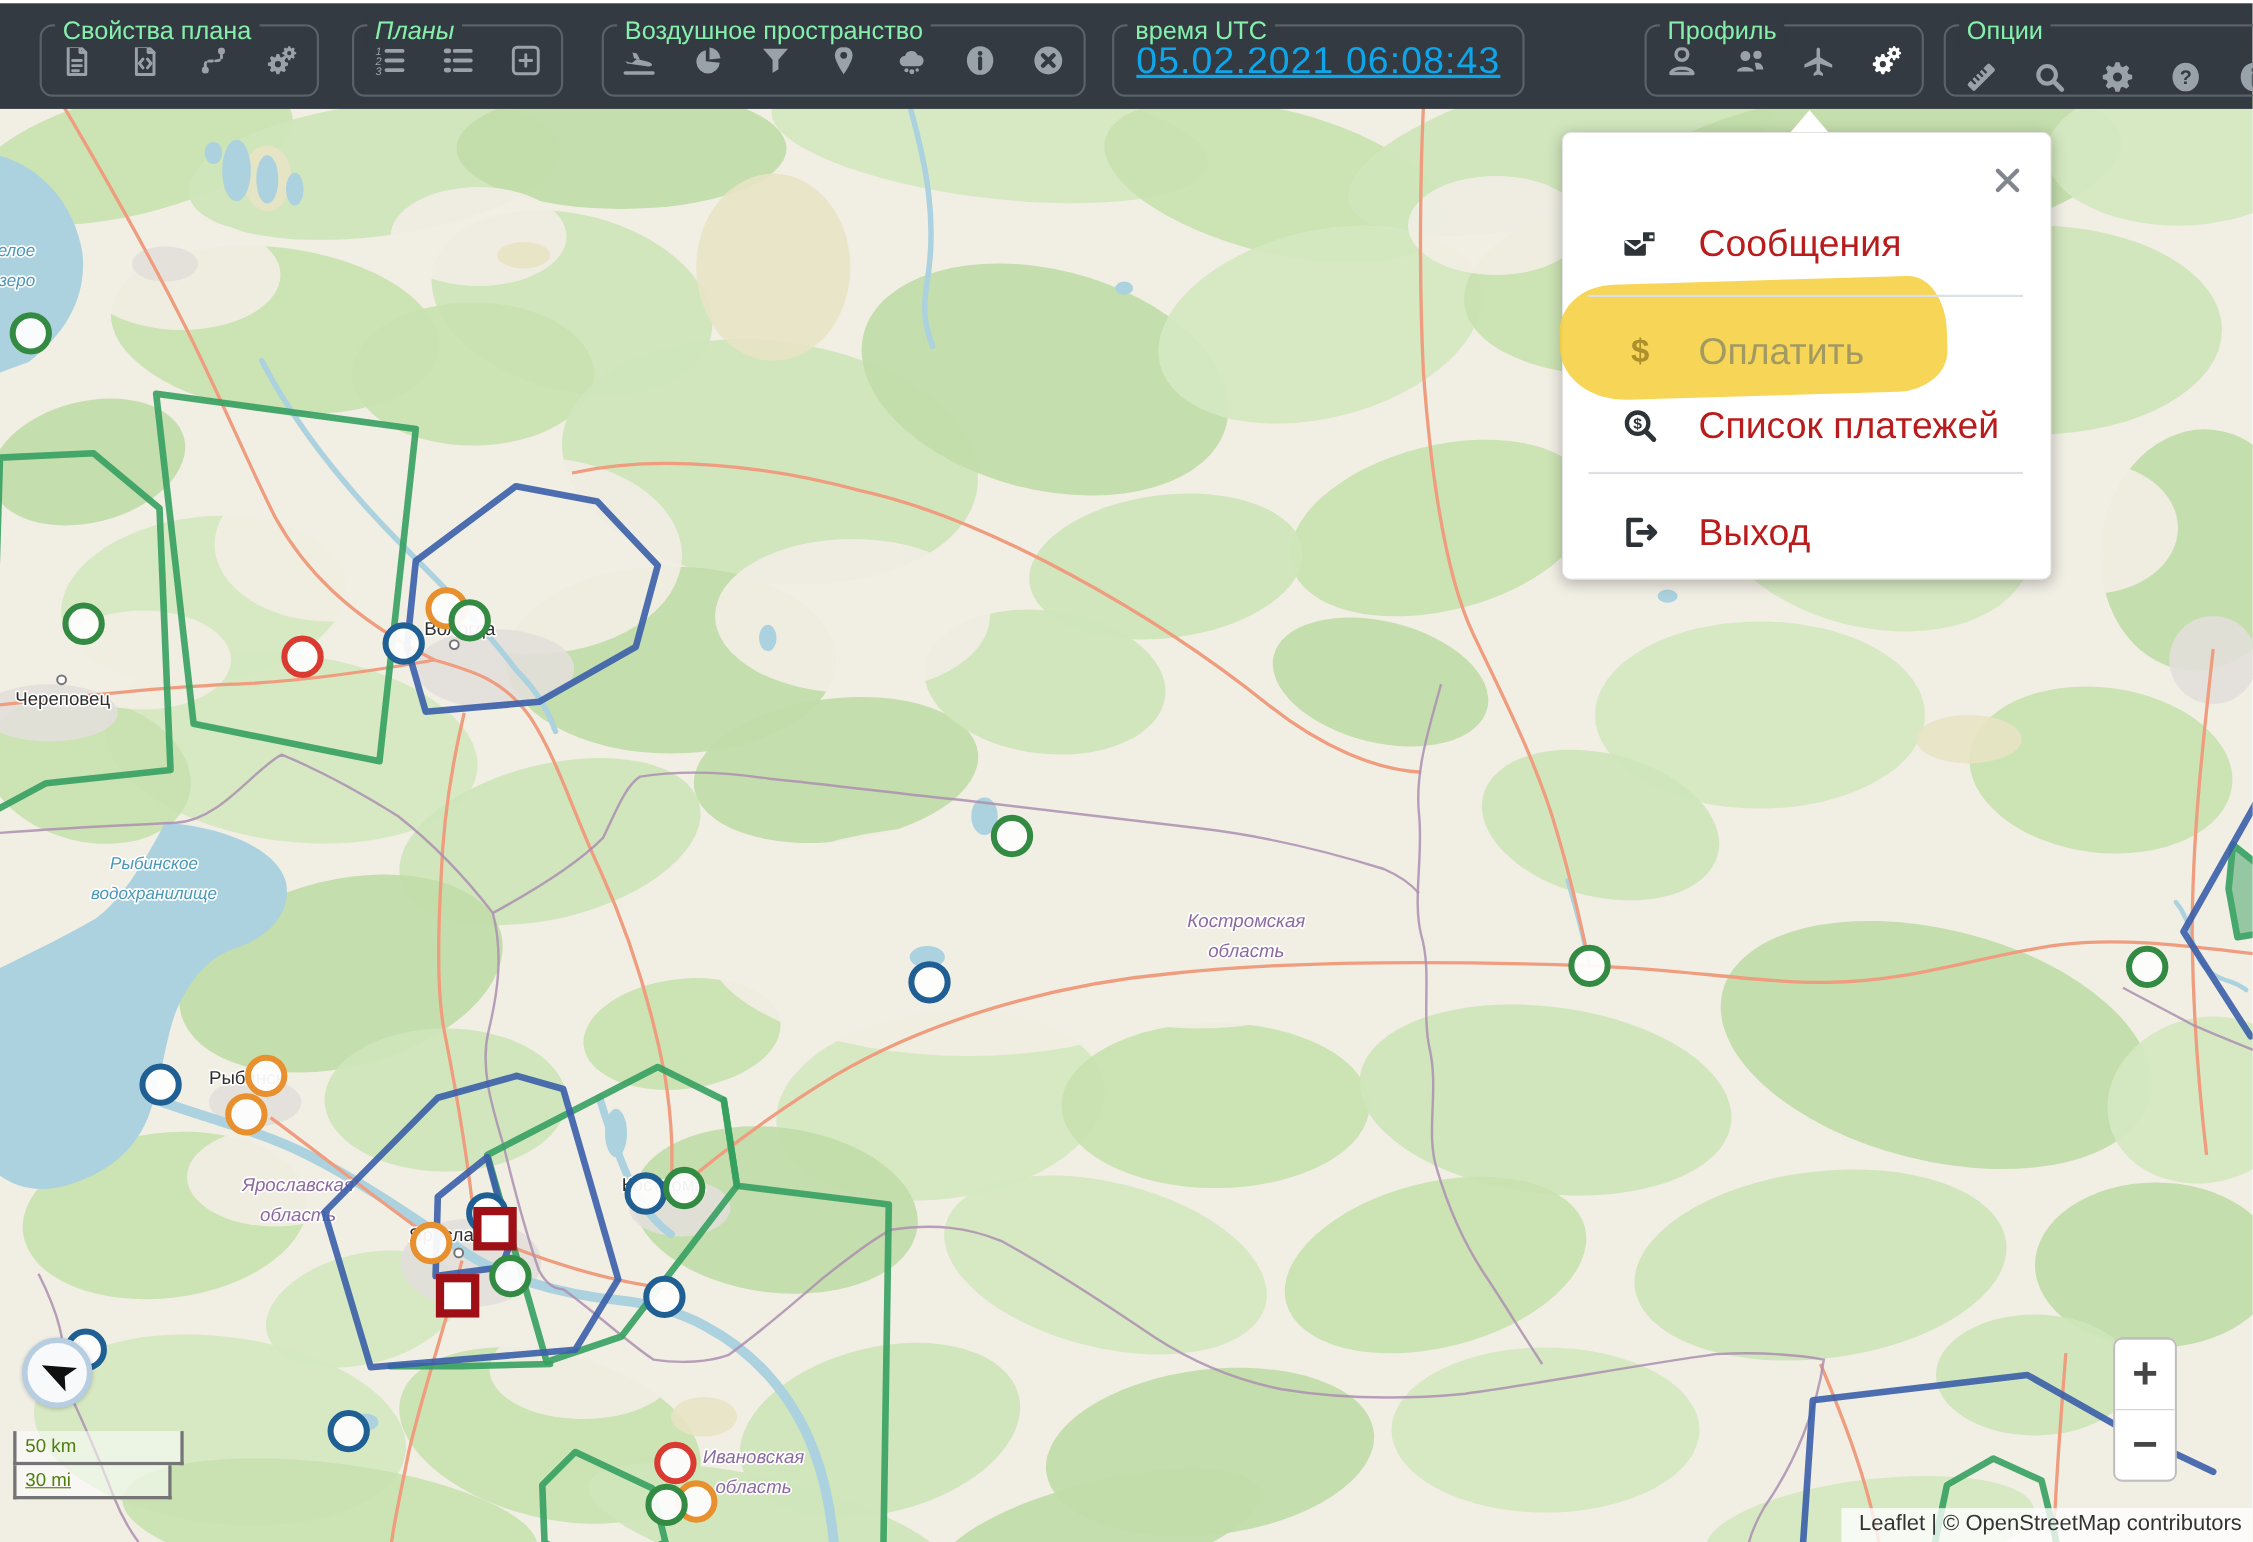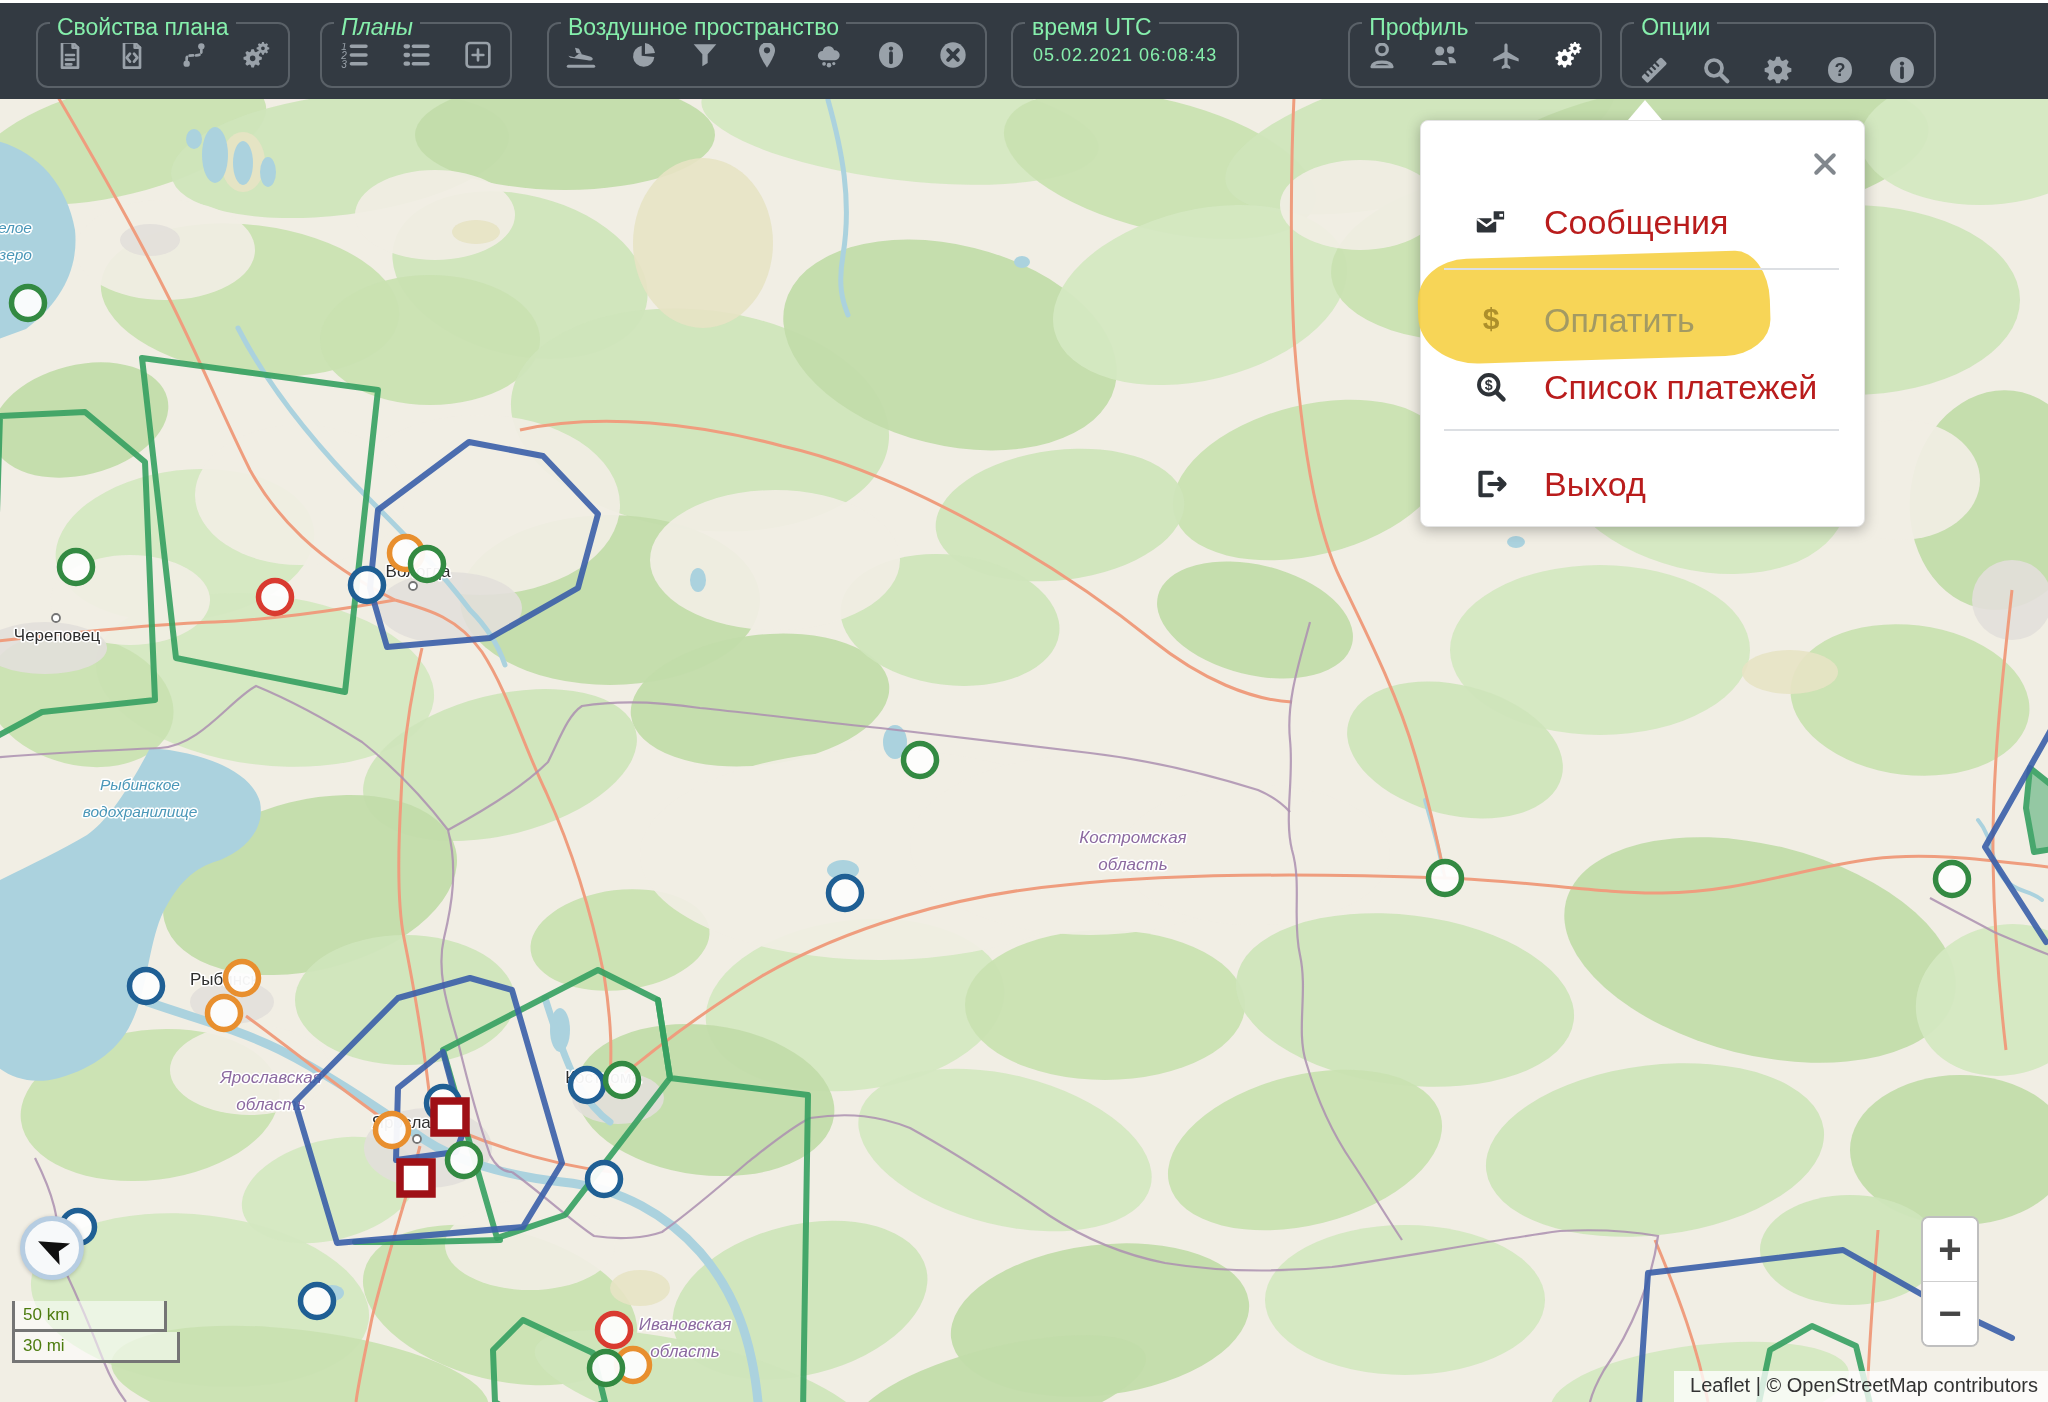--- a/index.html
+++ b/index.html
@@ -10,21 +10,21 @@
   .tgroup{position:relative;height:62px;border:2px solid #5a6168;border-radius:12px;display:flex;align-items:center;padding:0 16px;gap:30px;margin-top:8px;flex:0 0 auto;}
   .tlegend{position:absolute;top:-13px;left:12px;background:#333a42;color:#86efac;font-size:23px;padding:0 7px;white-space:nowrap;line-height:1.4;}
   .ticon{width:32px;height:32px;color:#99a1a9;flex:0 0 auto;cursor:pointer;}
   .ticon.active{color:#ffffff;}
   .g-planprops{margin-left:36px;}
   .g-plans{margin-left:30px;font-style:italic;}
   .g-air{margin-left:35px;}
   .g-time{margin-left:24px;}
   .g-profile{margin-left:109px;}
   .g-options{margin-left:18px;align-items:flex-end;}
-  .time-value{color:#86efac;font-size:18px;letter-spacing:1px;white-space:nowrap;padding:0 4px;}
+  .time-value{color:#0ea5e9;font-size:34px;letter-spacing:1px;white-space:nowrap;padding:0 4px;text-decoration:underline;}
   
   .menu-caret{position:absolute;left:1628px;top:100px;width:0;height:0;border-left:17px solid transparent;border-right:17px solid transparent;border-bottom:20px solid #ffffff;z-index:21;}
   .menu{position:absolute;left:1420px;top:120px;width:443px;height:405px;background:#ffffff;border:1px solid #e3e3e3;border-radius:8px;box-shadow:0 3px 14px rgba(0,0,0,.28);z-index:20;}
   .menu-close{position:absolute;right:24px;top:28px;width:30px;height:30px;color:#81878d;cursor:pointer;}
   .m-highlight{position:absolute;left:-3px;top:134px;width:352px;height:105px;background:#f6cf40;opacity:.88;border-radius:50px 34px 46px 60px / 42px 50px 36px 48px;transform:rotate(-1.7deg);}
   .mrow{position:absolute;left:0;width:100%;height:66px;display:flex;align-items:center;cursor:pointer;}
   .mrow .micon{position:absolute;left:52px;width:36px;height:36px;color:#2e3338;}
   .mrow .mlabel{position:absolute;left:123px;font-size:34px;color:#b91c1c;white-space:nowrap;}
   .mrow-msgs{top:68px;}
   .mrow-pay{top:166px;}
@@ -34,21 +34,21 @@
   .mrow-exit{top:330px;}
   .mdivider{position:absolute;left:23px;right:25px;height:0;border-top:2px solid #dcdfe3;}
   .mdiv-1{top:147px;}
   .mdiv-2{top:308px;}
   
   .locate-btn{position:absolute;left:20px;top:1216px;width:64px;height:64px;box-sizing:border-box;border:5px solid #b6cde2;border-radius:50%;background:#f7f9fa;z-index:15;display:flex;align-items:center;justify-content:center;cursor:pointer;box-shadow:0 1px 4px rgba(0,0,0,.2);}
   .locate-btn svg{width:38px;height:38px;transform:rotate(-32deg);color:#101010;}
   .scale{position:absolute;left:12px;top:1301px;z-index:15;font-size:17px;color:#4d7c0f;}
   .sline{box-sizing:border-box;background:rgba(255,255,255,.55);border:3px solid #757575;border-top:none;padding:2px 6px 2px 8px;line-height:24px;white-space:nowrap;}
   .sline-km{width:155px;}
-  .sline-mi{width:168px;margin-top:0px;}
+  .sline-mi{width:144px;margin-top:0px;text-decoration:underline;}
   .zoomctl{position:absolute;left:1921px;top:1216px;width:58px;box-sizing:border-box;background:#fff;border:2px solid rgba(0,0,0,.25);border-radius:8px;z-index:15;overflow:hidden;}
   .zbtn{width:100%;height:63px;text-align:center;font-size:40px;font-weight:bold;color:#464646;line-height:63px;cursor:pointer;background:#fff;}
   .zbtn-out{border-top:1px solid #cfcfcf;}
   .attribution{position:absolute;right:0;bottom:0;z-index:15;background:rgba(255,255,255,.78);padding:3px 10px 5px 16px;font-size:20px;color:#333;white-space:nowrap;}
 </style>
 </head>
 <body>
 
 <div id="app">
   <svg id="map-svg" width="2048" height="1402" viewBox="0 0 2048 1402">

